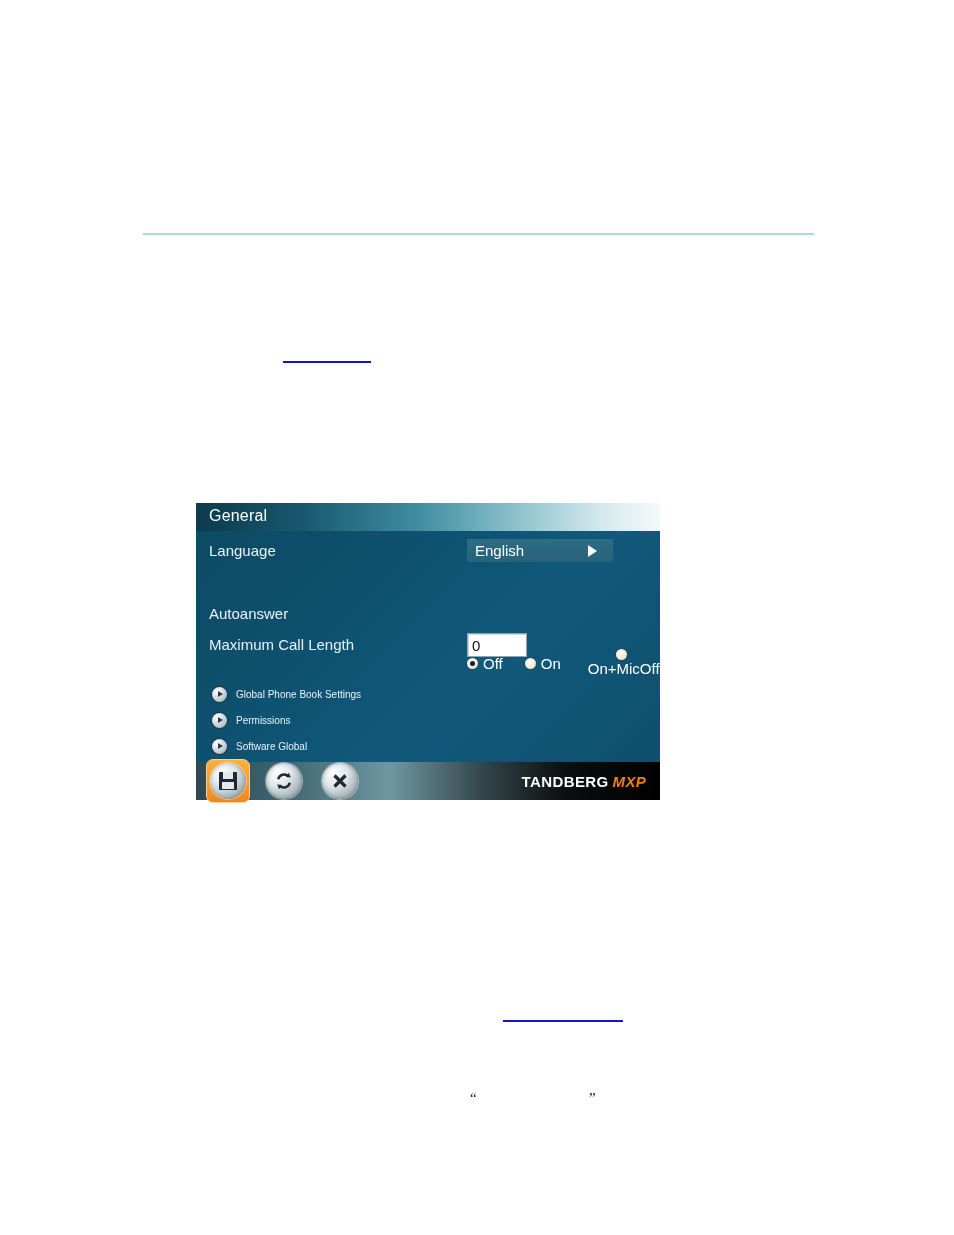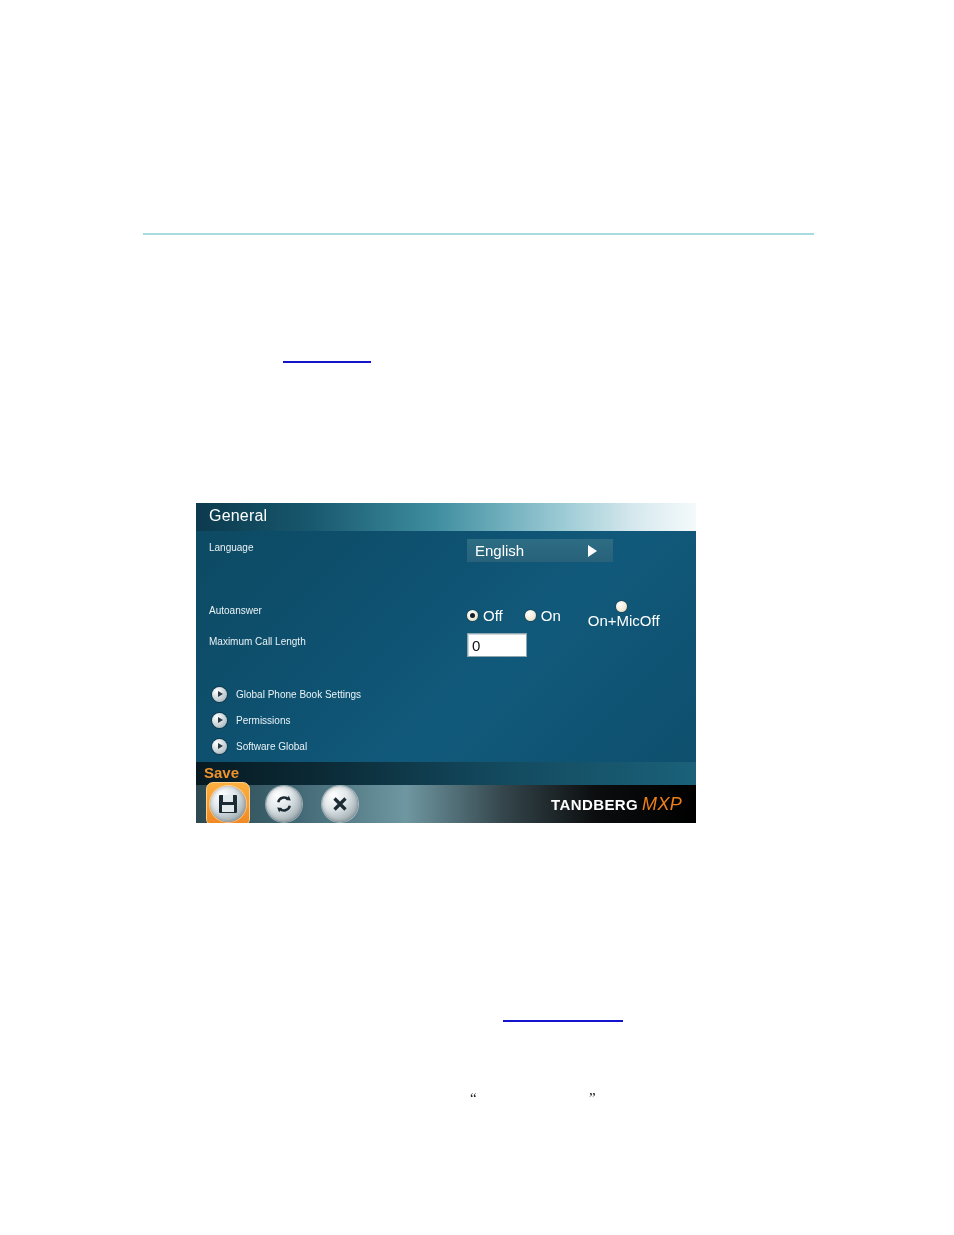--- a/index.html
+++ b/index.html
@@ -40,21 +40,21 @@
     line-height: 1;
   }
   .quote-mark.open  { left: 470px; top: 1091px; }
   .quote-mark.close { left: 589px; top: 1091px; }
 
   
   #mxp-panel {
     position: absolute;
     left: 196px;
     top: 503px;
-    width: 500px;
+    width: 464px;
     height: 320px;
     overflow: hidden;
     font-family: "Liberation Sans", sans-serif;
     -webkit-font-smoothing: antialiased;
   }
 
   
   .panel-titlebar {
     position: relative;
     height: 28px;
@@ -82,21 +82,21 @@
   .row {
     position: absolute;
     left: 0;
     width: 100%;
     height: 30px;
   }
   .row-label {
     position: absolute;
     left: 13px;
     top: 5px;
-    font-size: 10px;
+    font-size: 15px;
     color: #e9f2f5;
     white-space: nowrap;
   }
   .row-control {
     position: absolute;
     left: 271px;
     top: 2px;
   }
 
   
@@ -137,20 +137,21 @@
   }
   .txt-name   { width: 231px; height: 24px; }
   .txt-length { width: 60px;  height: 24px; }
 
   
   .radio-group {
     display: flex;
     align-items: center;
     gap: 0px;
     height: 22px;
+    margin-top: 48px;
   }
   .radio-item {
     display: flex;
     align-items: center;
     margin-right: 22px;
   }
   .radio-dot {
     width: 11px;
     height: 11px;
     border-radius: 50%;
@@ -306,22 +307,22 @@
     align-items: baseline;
     white-space: nowrap;
   }
   .brand-main {
     font-size: 15px;
     font-weight: bold;
     color: #ffffff;
     letter-spacing: .4px;
   }
   .brand-sub {
-    font-size: 18px;
-    font-weight: normal;
+    font-size: 15px;
+    font-weight: bold;
     font-style: italic;
     color: #ef7f1a;
     margin-left: 4px;
     letter-spacing: .3px;
   }
 </style>
 </head>
 <body>
 
 <div class="doc-rule"></div>
@@ -392,23 +393,20 @@
       <div class="submenu-item">
         <span class="submenu-icon">
             <i></i>
           </span>
         <span class="submenu-label">Software Global</span>
       </div>
     </div>
 
   </div>
 
-  <div class="save-bar">
-    <div class="save-bar-label">Save</div>
-  </div>
 
   <div class="toolbar">
 
     <div class="tool-btn b1">
       <div class="tool-frame active">
         <div class="tool-disc">
           <span class="glyph-floppy"></span>
         </div>
       </div>
     </div>

